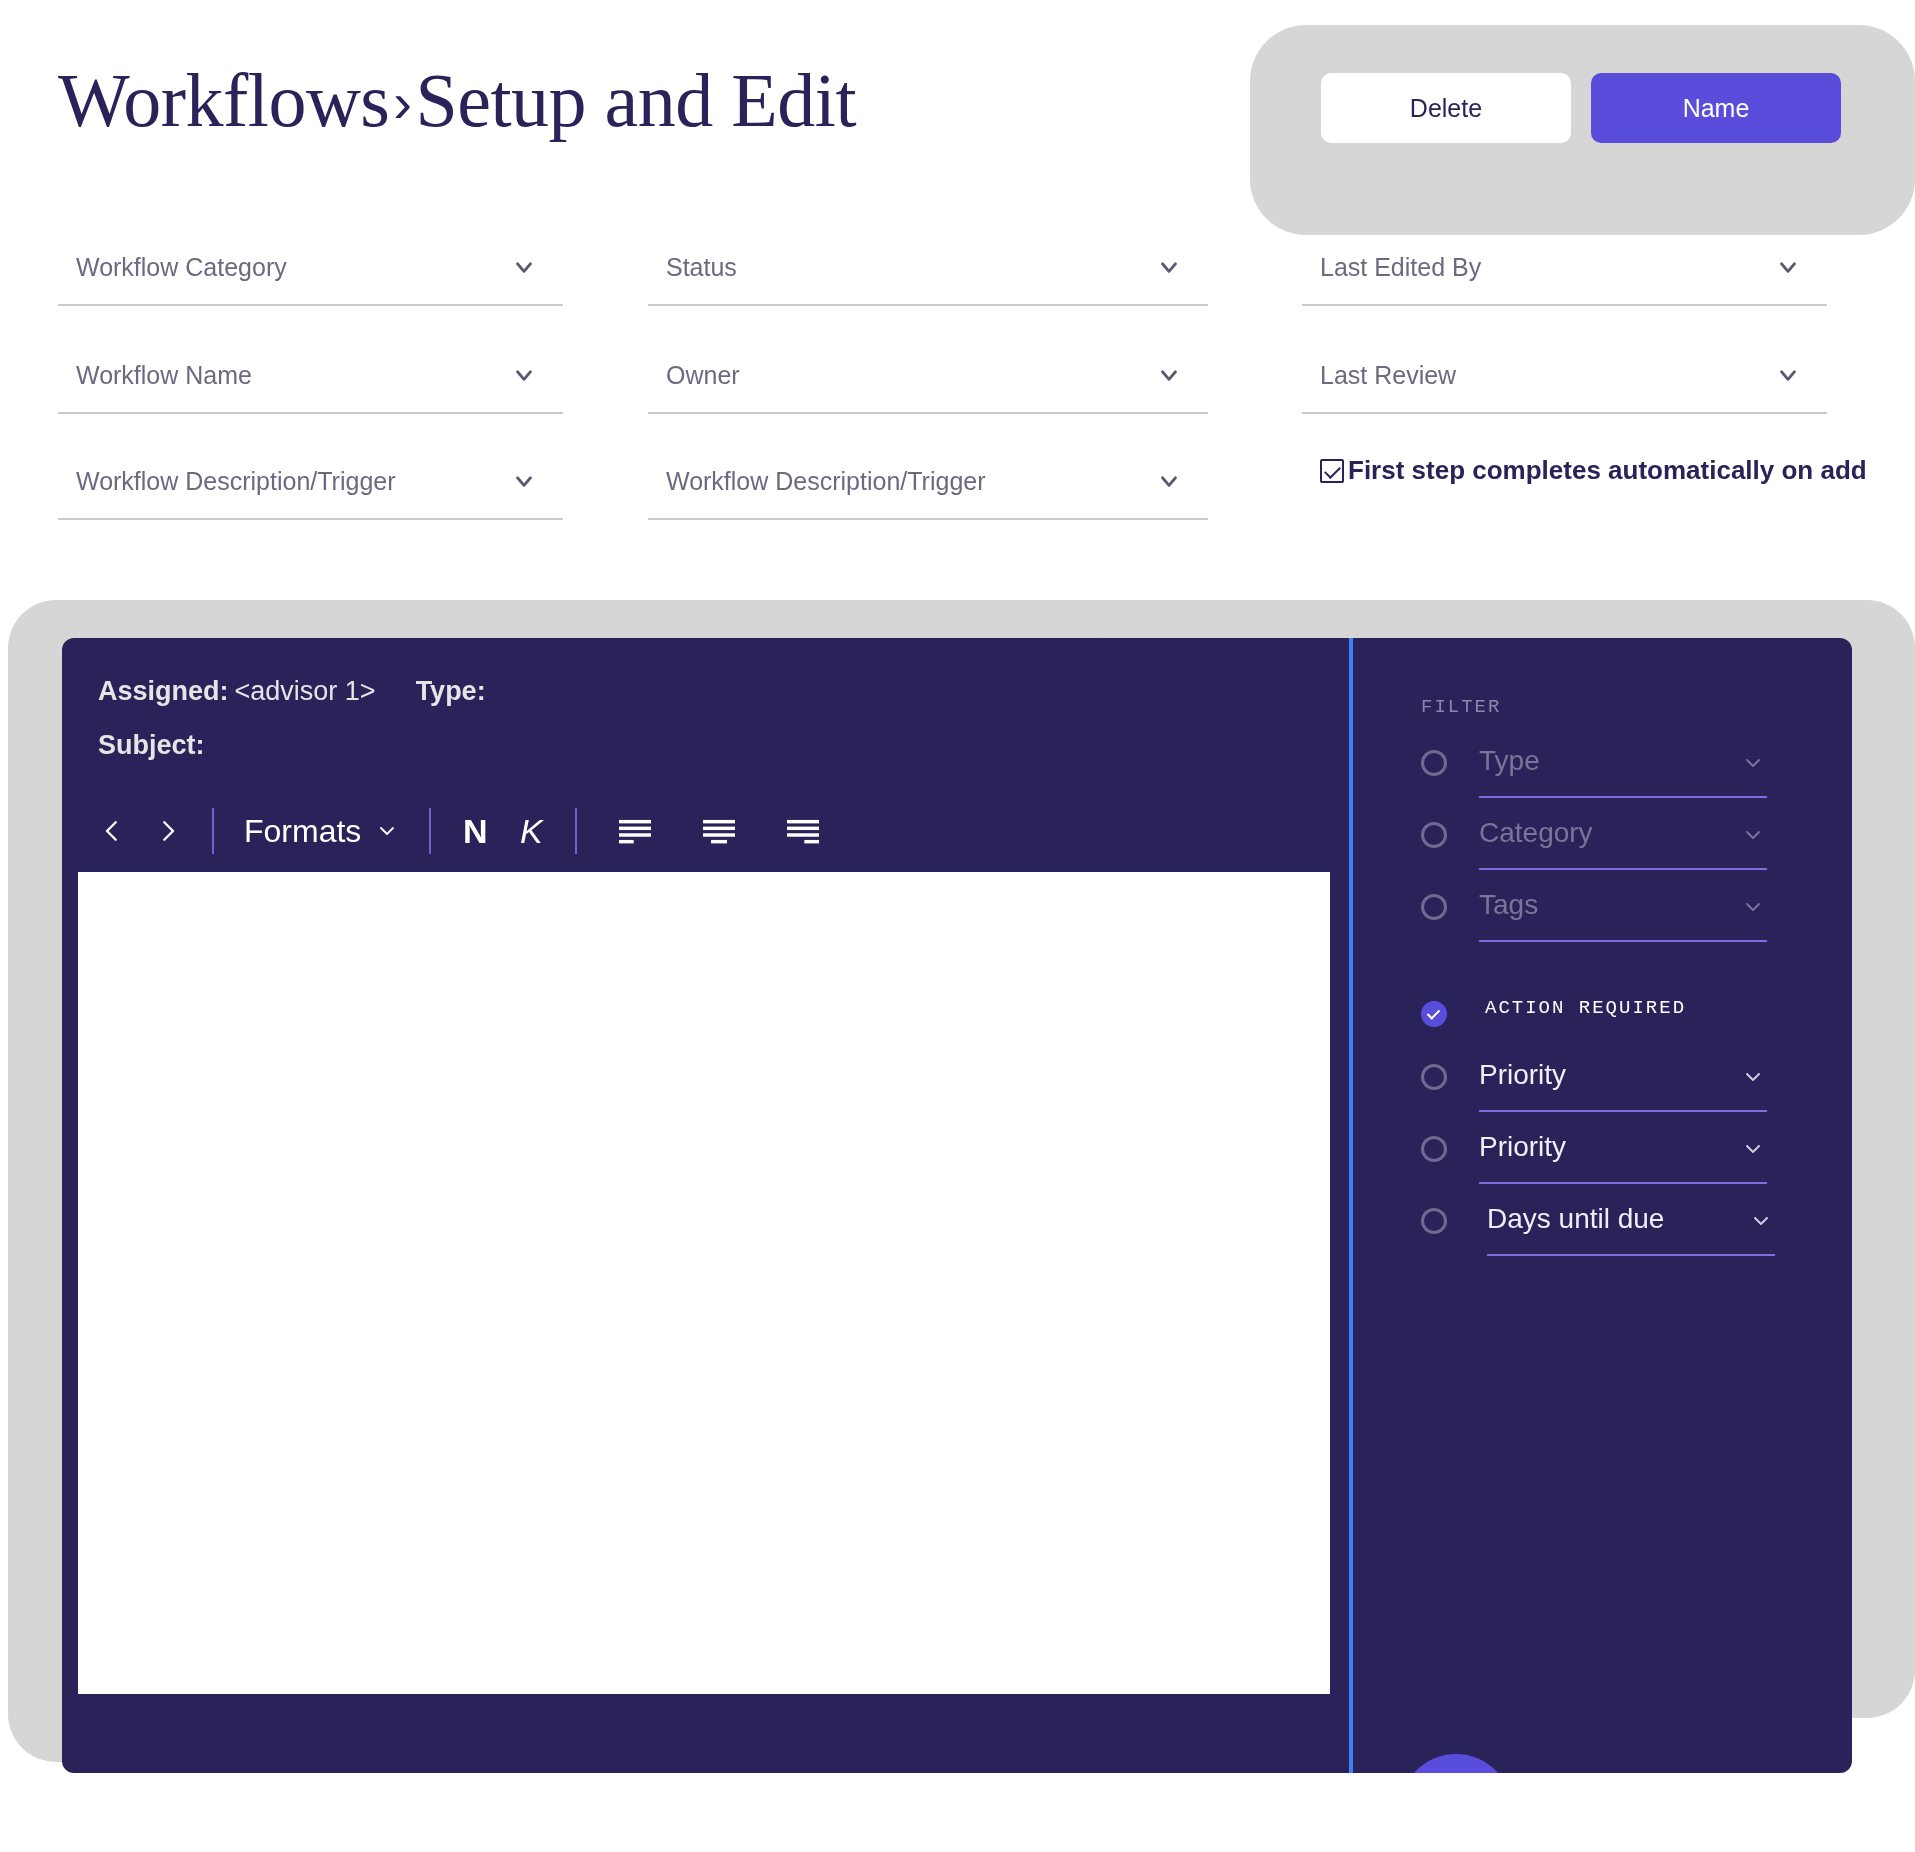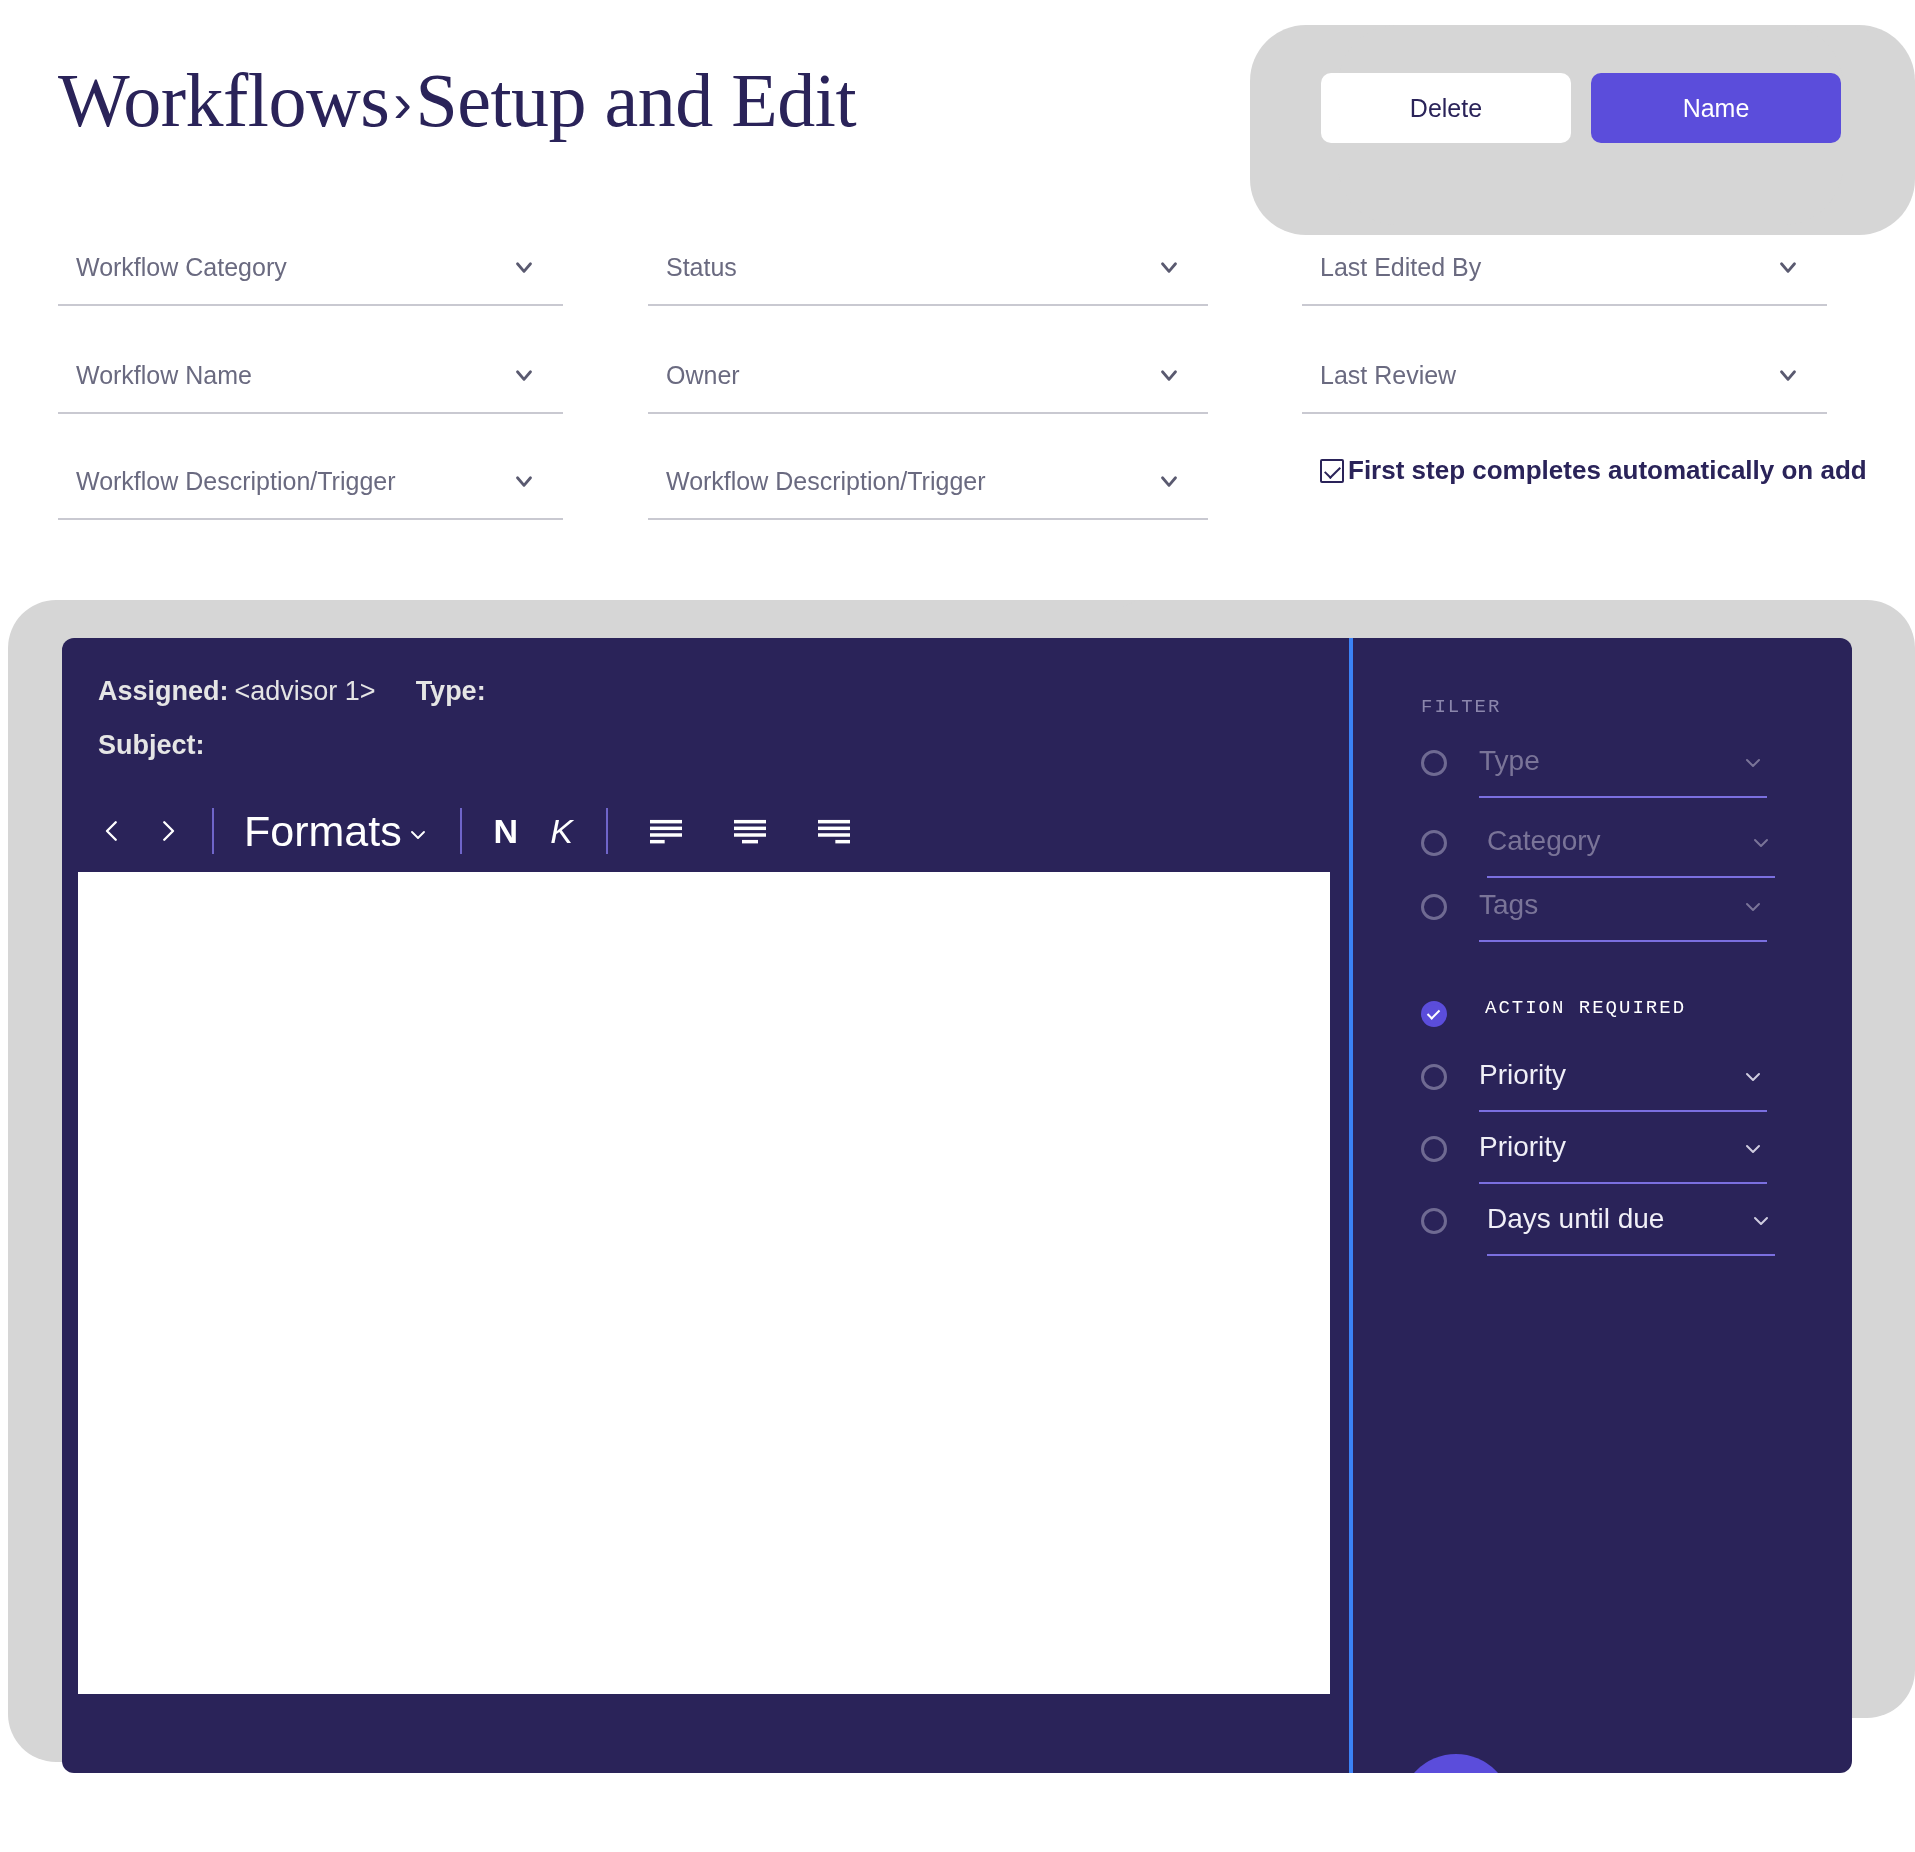--- a/index.html
+++ b/index.html
@@ -235,22 +235,22 @@
   }
   .tb-nav { width: 56px; font-size: 34px; }
   .tb-sep {
     width: 2px;
     height: 46px;
     background: #6f65c9;
     margin: 0 16px;
     flex: none;
   }
   .tb-formats {
-    font-size: 43px;
-    gap: 4px;
+    font-size: 32px;
+    gap: 14px;
     padding: 0 14px;
   }
   .tb-bold {
     font-size: 34px;
     font-weight: bold;
     width: 56px;
   }
   .tb-italic {
     font-size: 34px;
     font-style: italic;
@@ -546,21 +546,21 @@
       <span class="filter-select dim">
         <span class="fs-label">Type</span>
         <span class="fs-chev">
           <svg viewBox="0 0 24 24" width="24" height="24" fill="none" stroke="currentColor" stroke-width="2" stroke-linecap="round" stroke-linejoin="round">
               <polyline points="6,10 12,16 18,10"></polyline>
             </svg>
         </span>
         <span class="fs-line"></span>
       </span>
     </div>
-    <div class="filter-row" style="top:184px;gap:8px;">
+    <div class="filter-row" style="top:176px;">
       <span class="radio"></span>
       <span class="filter-select dim">
         <span class="fs-label">Category</span>
         <span class="fs-chev">
           <svg viewBox="0 0 24 24" width="24" height="24" fill="none" stroke="currentColor" stroke-width="2" stroke-linecap="round" stroke-linejoin="round">
               <polyline points="6,10 12,16 18,10"></polyline>
             </svg>
         </span>
         <span class="fs-line"></span>
       </span>

